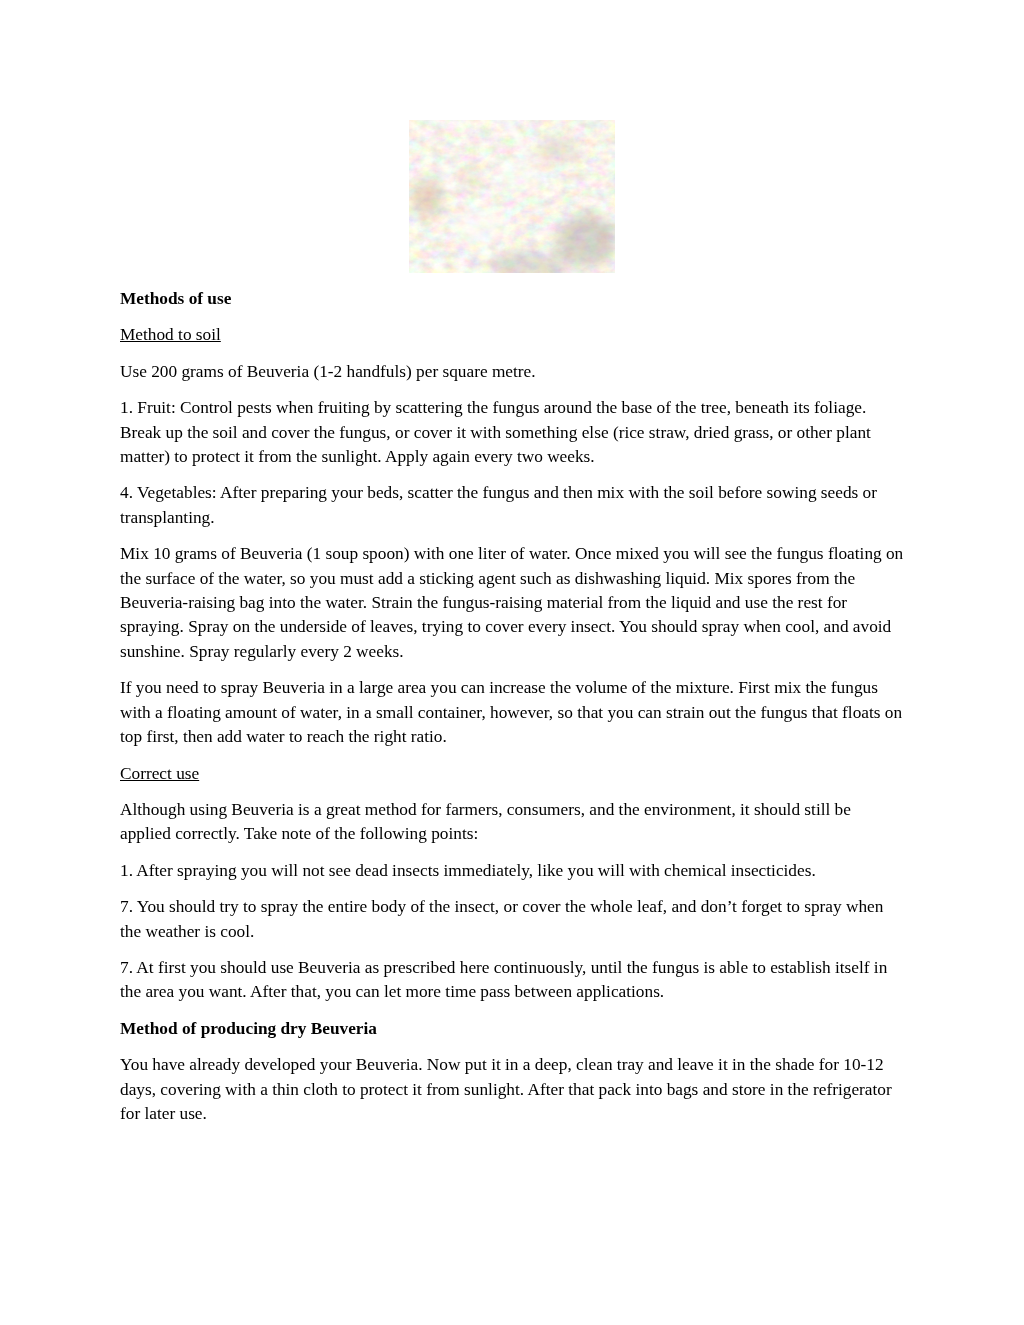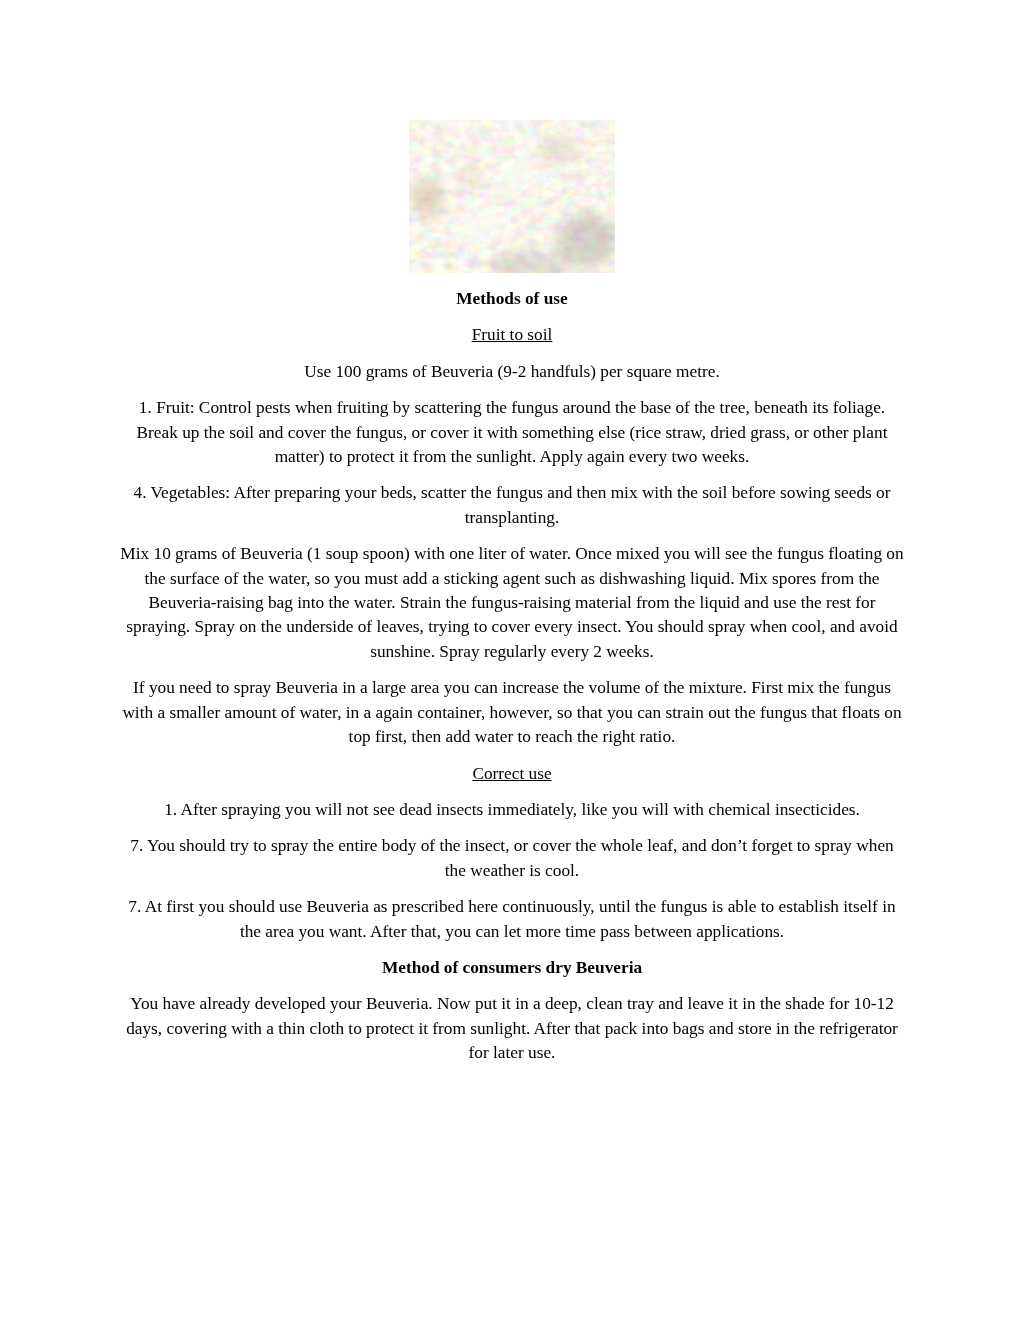--- a/index.html
+++ b/index.html
@@ -13,21 +13,20 @@
     color: #000000;
     font-family: "Liberation Serif", "DejaVu Serif", serif;
     font-size: 17.3px;
     line-height: 24.4px;
     overflow: hidden;
   }
   .page {
     width: 784px;
     margin: 4px auto;
     padding: 0;
-    text-align: center;
   }
   figure.photo {
     width: 206px;
     height: 153px;
     margin: 120px auto 14px auto;
     padding: 0;
     overflow: hidden;
   }
   figure.photo svg { display: block; }
   h3.doc-heading {
@@ -81,39 +80,40 @@
       <g filter="url(#soft2)">
         <path d="M96,-4 L118,34" stroke="#ffffff" stroke-width="4" opacity="0.85" fill="none"></path>
         <path d="M30,40 L44,70" stroke="#ffffff" stroke-width="3" opacity="0.5" fill="none"></path>
         <path d="M128,118 q6,-8 14,-4" stroke="#ffffff" stroke-width="3" opacity="0.7" fill="none"></path>
       </g>
     </svg>
   </figure>
 
   <h3 class="doc-heading">Methods of use</h3>
 
-  <p class="doc-subheading">Fruit to soil</p>
+  <p class="doc-subheading">Method to soil</p>
 
-  <p class="doc-paragraph">Use 100 grams of Beuveria (9-2 handfuls) per square metre.</p>
+  <p class="doc-paragraph">Use 200 grams of Beuveria (1-2 handfuls) per square metre.</p>
 
   <p class="doc-paragraph">1. Fruit: Control pests when fruiting by scattering the fungus around the base of the tree, beneath its foliage. Break up the soil and cover the fungus, or cover it with something else (rice straw, dried grass, or other plant matter) to protect it from the sunlight. Apply again every two weeks.</p>
 
   <p class="doc-paragraph">4. Vegetables: After preparing your beds, scatter the fungus and then mix with the soil before sowing seeds or transplanting.</p>
 
 
   <p class="doc-paragraph">Mix 10 grams of Beuveria (1 soup spoon) with one liter of water. Once mixed you will see the fungus floating on the surface of the water, so you must add a sticking agent such as dishwashing liquid. Mix spores from the Beuveria-raising bag into the water. Strain the fungus-raising material from the liquid and use the rest for spraying. Spray on the underside of leaves, trying to cover every insect. You should spray when cool, and avoid sunshine. Spray regularly every 2 weeks.</p>
 
-  <p class="doc-paragraph">If you need to spray Beuveria in a large area you can increase the volume of the mixture. First mix the fungus with a smaller amount of water, in a again container, however, so that you can strain out the fungus that floats on top first, then add water to reach the right ratio.</p>
+  <p class="doc-paragraph">If you need to spray Beuveria in a large area you can increase the volume of the mixture. First mix the fungus with a floating amount of water, in a small container, however, so that you can strain out the fungus that floats on top first, then add water to reach the right ratio.</p>
 
   <p class="doc-subheading">Correct use</p>
 
+  <p class="doc-paragraph">Although using Beuveria is a great method for farmers, consumers, and the environment, it should still be applied correctly. Take note of the following points:</p>
 
   <p class="doc-paragraph">1. After spraying you will not see dead insects immediately, like you will with chemical insecticides.</p>
 
   <p class="doc-paragraph">7. You should try to spray the entire body of the insect, or cover the whole leaf, and don’t forget to spray when the weather is cool.</p>
 
   <p class="doc-paragraph">7. At first you should use Beuveria as prescribed here continuously, until the fungus is able to establish itself in the area you want. After that, you can let more time pass between applications.</p>
 
-  <h3 class="doc-heading">Method of consumers dry Beuveria</h3>
+  <h3 class="doc-heading">Method of producing dry Beuveria</h3>
 
   <p class="doc-paragraph">You have already developed your Beuveria. Now put it in a deep, clean tray and leave it in the shade for 10-12 days, covering with a thin cloth to protect it from sunlight. After that pack into bags and store in the refrigerator for later use.</p>
 
 </div>
 
 </body></html>

